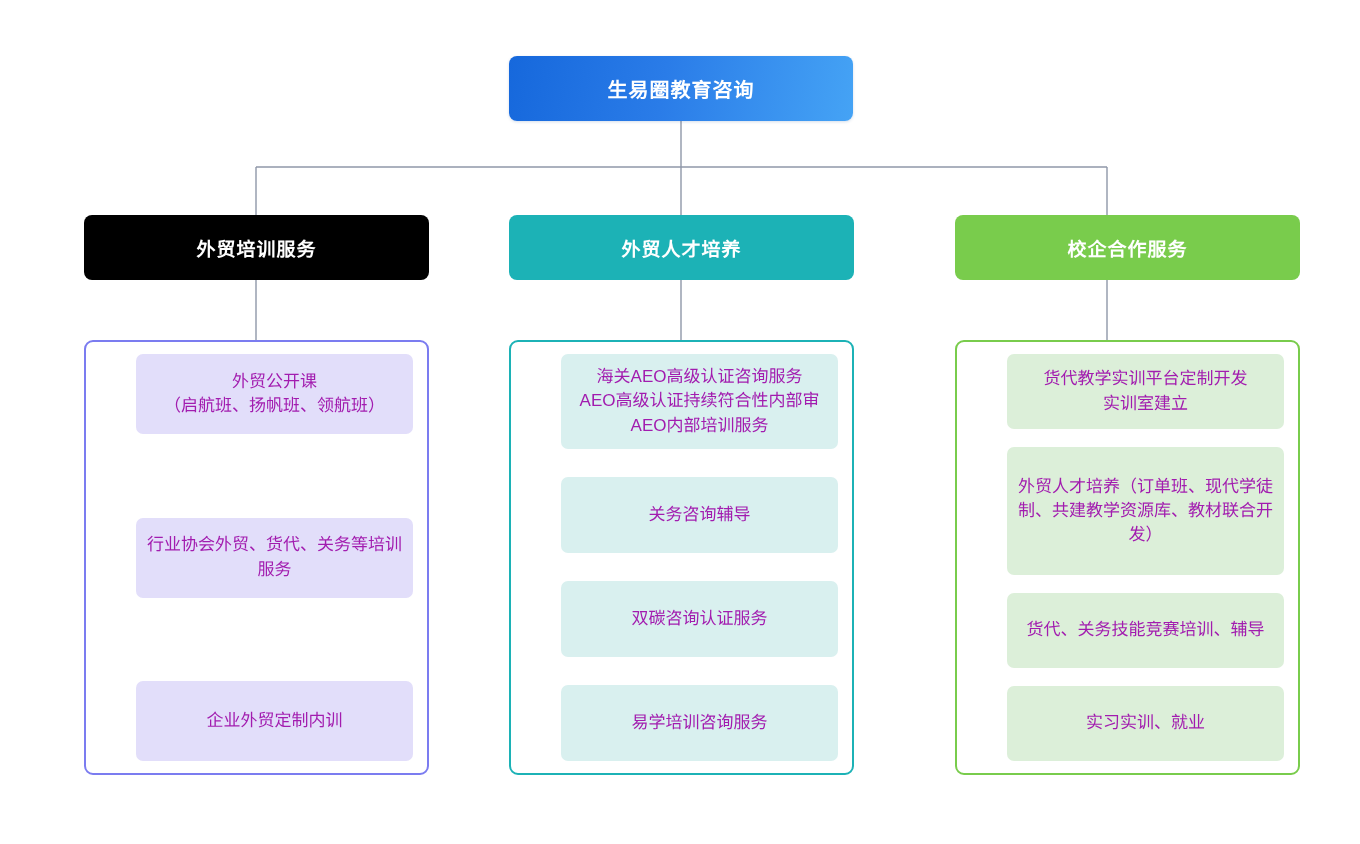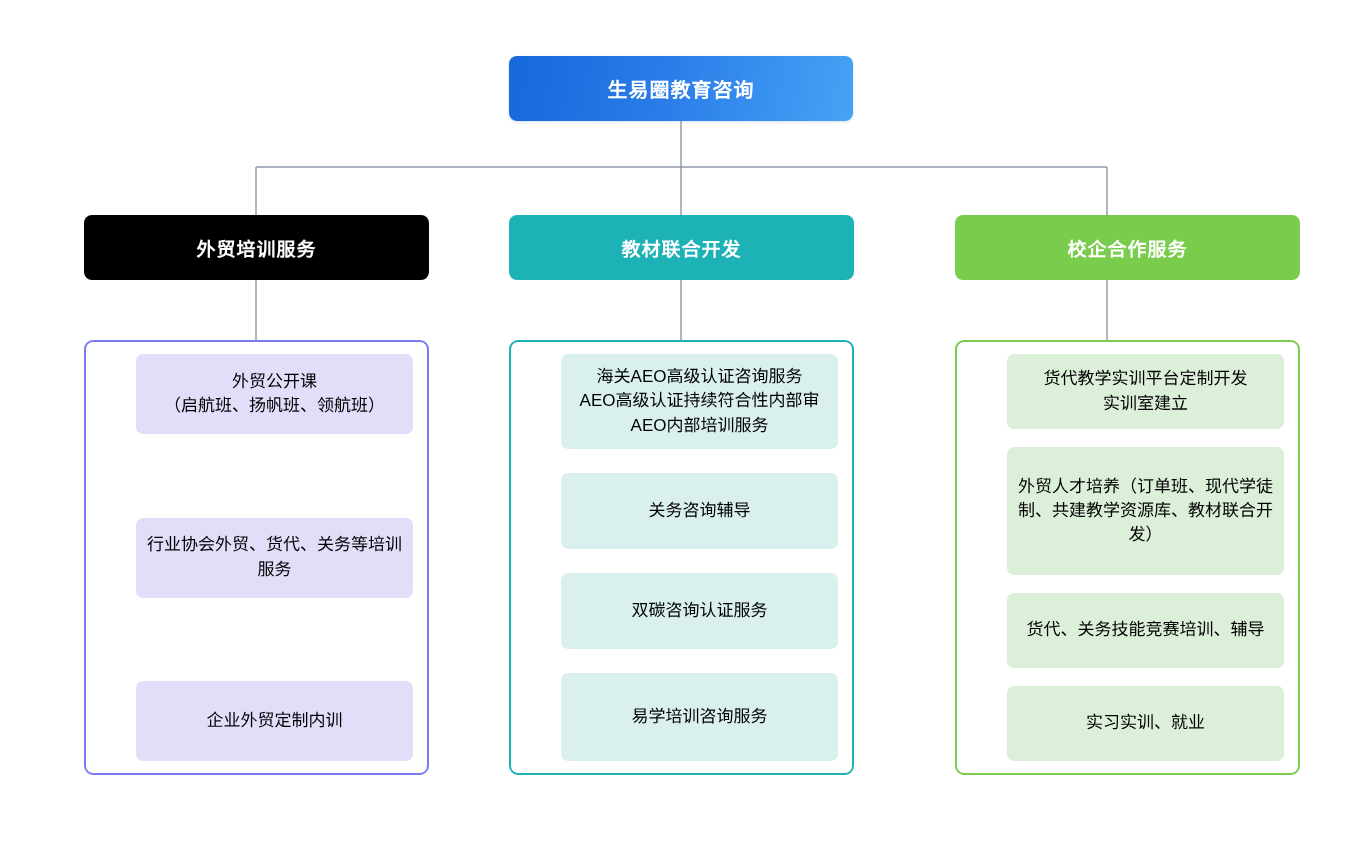--- a/index.html
+++ b/index.html
@@ -105,38 +105,38 @@
   .leaf-item {
     box-sizing: border-box;
     border-radius: 7px;
     display: flex;
     align-items: center;
     justify-content: center;
     text-align: center;
     padding: 8px 10px;
     font-size: 17px;
     line-height: 1.42;
-    color: #000000;
+    color: #a21caf;
     white-space: pre-line;
     margin-left: 36px;
   }
   .leaf-item.purple { background: #e2defa; }
   .leaf-item.teal   { background: #d9f0ef; }
   .leaf-item.green  { background: #dcefd9; }
 
   
   .col-0 .leaf-item:nth-child(1) { height: 80px; }
   .col-0 .leaf-item:nth-child(2) { height: 80px; }
   .col-0 .leaf-item:nth-child(3) { height: 80px; }
   .col-0 .leaf-item:nth-child(4) { height: 80px; font-family: Liberation Serif, serif; }
 
   .col-1 .leaf-item:nth-child(1) { height: 95px; }
   .col-1 .leaf-item:nth-child(2) { height: 76px; }
   .col-1 .leaf-item:nth-child(3) { height: 76px; }
-  .col-1 .leaf-item:nth-child(4) { height: 88px; }
+  .col-1 .leaf-item:nth-child(4) { height: 76px; }
 
   .col-2 .leaf-item:nth-child(1) { height: 75px; }
   .col-2 .leaf-item:nth-child(2) { height: 128px; }
   .col-2 .leaf-item:nth-child(3) { height: 75px; }
   .col-2 .leaf-item:nth-child(4) { height: 75px; }
 </style>
 </head>
 <body>
 
 <div id="chart-root">
@@ -169,21 +169,21 @@
     <div class="items-box purple">
       <div class="leaf-item purple">外贸公开课
 （启航班、扬帆班、领航班）</div>
       <div class="leaf-item purple">行业协会外贸、货代、关务等培训服务</div>
       <div class="leaf-item purple">企业外贸定制内训</div>
     </div>
   </div>
 
   <div class="column col-1">
     <div class="cat-header teal">
-      <span class="cat-title">教材联合开发</span>
+      <span class="cat-title">外贸人才培养</span>
     </div>
     <div class="items-box teal">
       <div class="leaf-item teal">海关AEO高级认证咨询服务
 AEO高级认证持续符合性内部审
 AEO内部培训服务</div>
       <div class="leaf-item teal">关务咨询辅导</div>
       <div class="leaf-item teal">双碳咨询认证服务</div>
       <div class="leaf-item teal">易学培训咨询服务</div>
     </div>
   </div>

